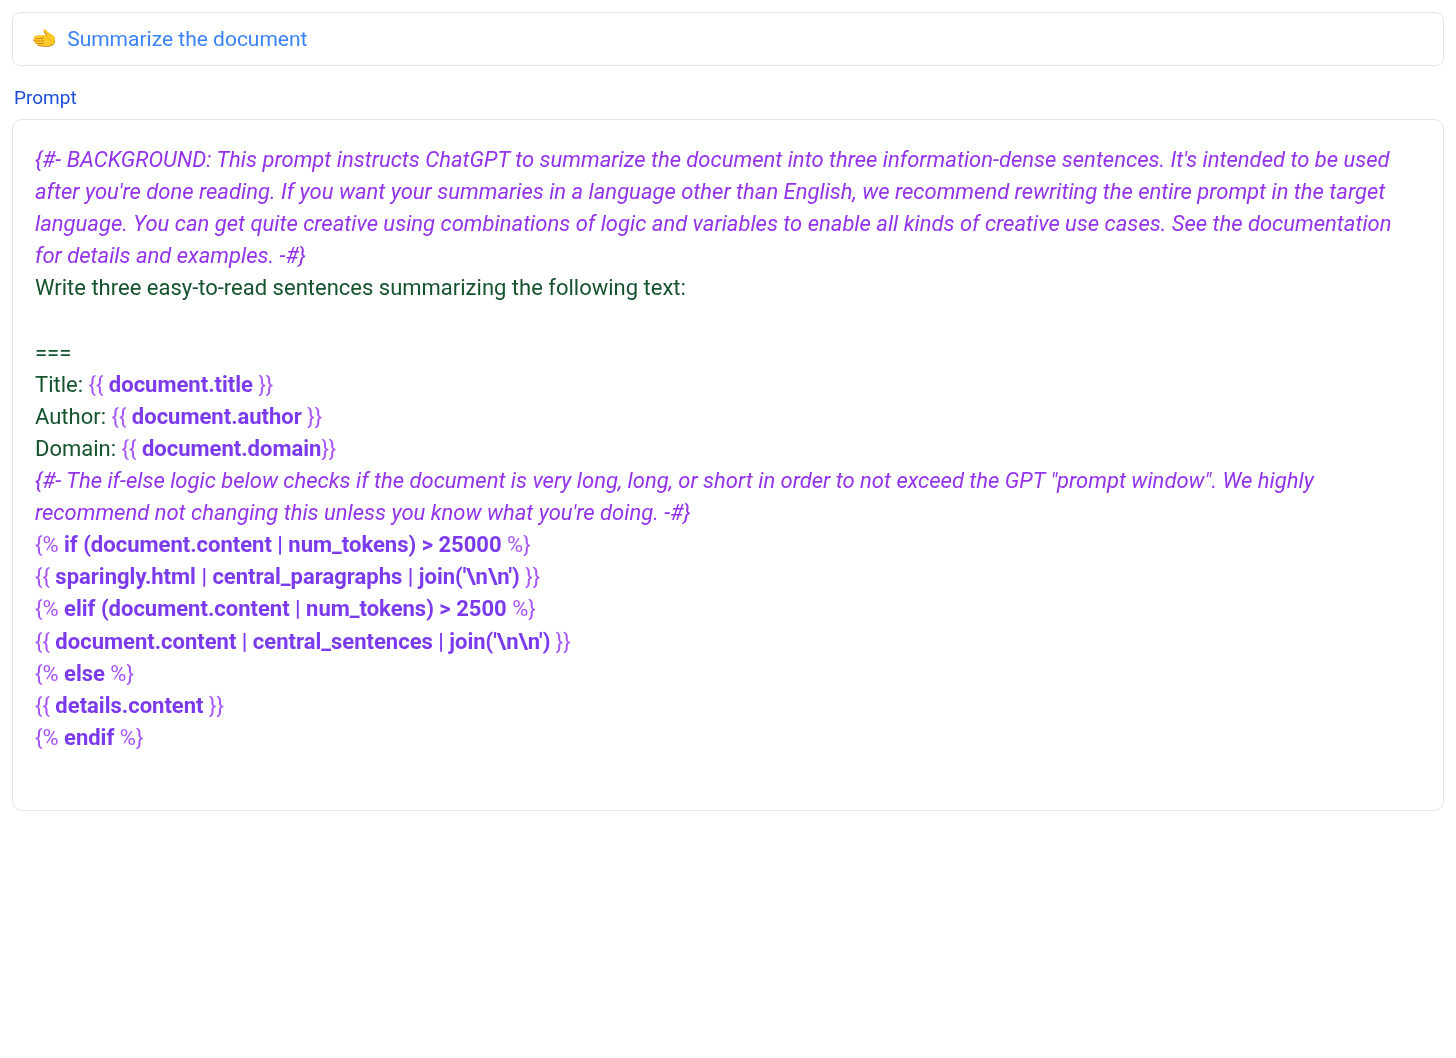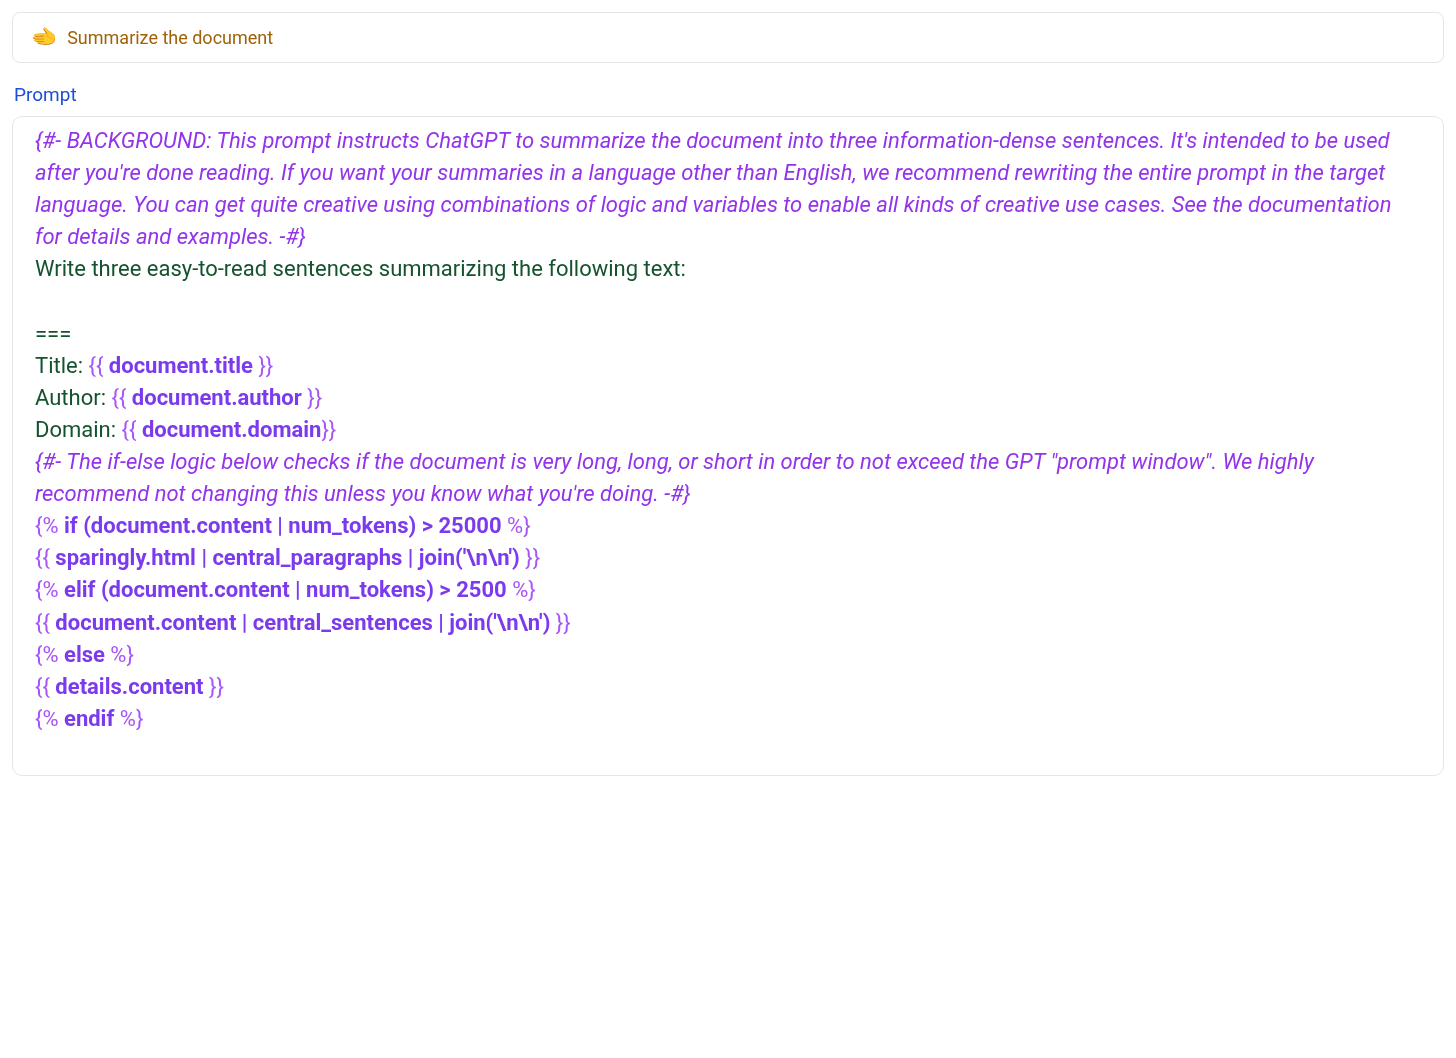--- a/index.html
+++ b/index.html
@@ -21,34 +21,34 @@
       display: flex;
       align-items: center;
       gap: 10px;
       margin-bottom: 20px;
     }
     .title-icon {
       font-size: 21px;
       line-height: 1;
     }
     .title-text {
-      font-size: 18px;
+      font-size: 21px;
       font-weight: 400;
-      color: #a16207;
+      color: #3b82f6;
     }
     .section-label {
       font-size: 19px;
       color: #1d4ed8;
       margin-bottom: 10px;
       padding-left: 2px;
     }
     .prompt-box {
       border: 1px solid #e5e5e5;
       border-radius: 10px;
-      padding: 8px 22px;
+      padding: 24px 22px;
       font-size: 22px;
       line-height: 1.46;
       color: #1a1a1a;
       white-space: normal;
     }
     .prompt-box p {
       margin: 0;
     }
     .comment {
       color: #9333ea;

